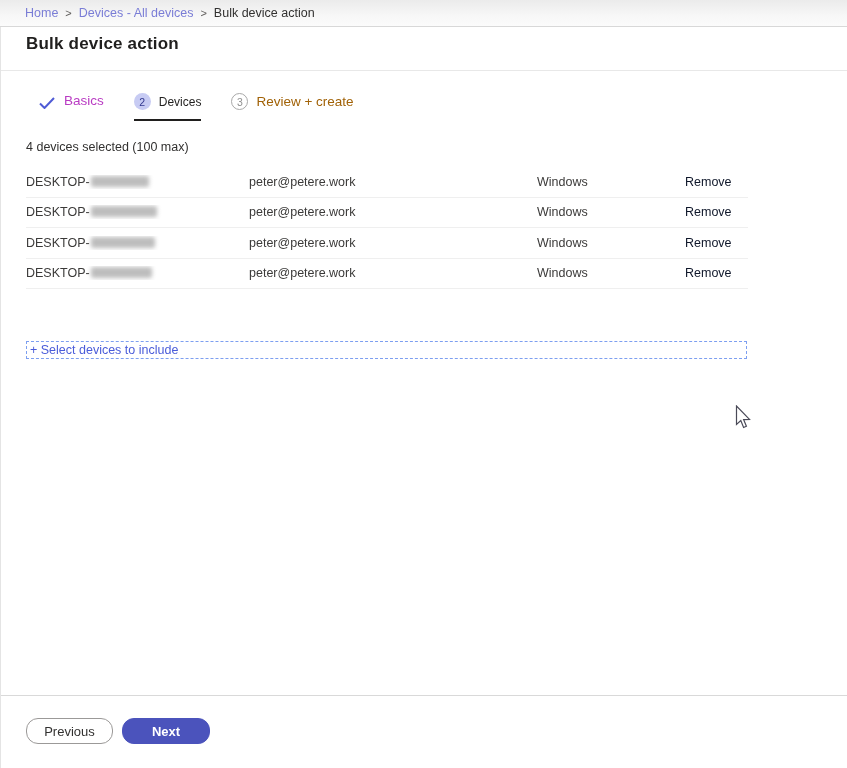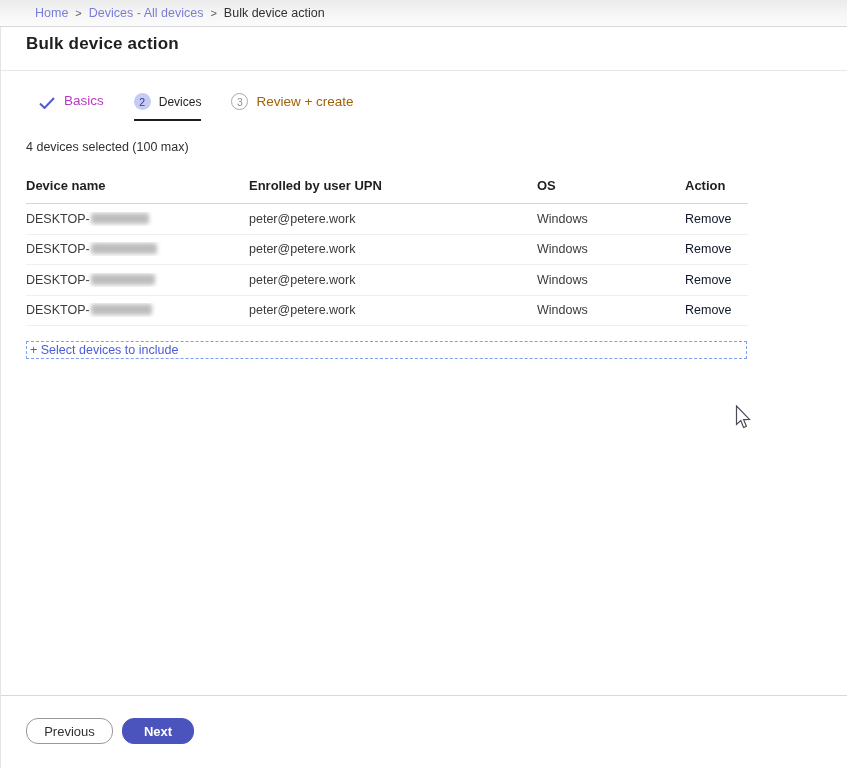--- a/index.html
+++ b/index.html
@@ -10,21 +10,21 @@
     color: #323130;
     overflow: hidden;
   }
   .stage { position: relative; width: 847px; height: 768px; background: #fff; }
 
   
   .crumb-bar {
     position: absolute; top: 0; left: 0; width: 847px; height: 27px;
     background: linear-gradient(180deg, #ebebeb 0%, #f7f7f7 60%, #fbfbfb 100%);
     border-bottom: 1px solid #d8d8d8;
-    display: flex; align-items: center; padding-left: 35px;
+    display: flex; align-items: center; padding-left: 25px;
     font-size: 12.5px;
   }
   .crumb-link { color: #7a7dd6; text-decoration: none; cursor: pointer; }
   .crumb-sep { color: #605e5c; margin: 0 7px; font-size: 11px; }
   .crumb-current { color: #323130; }
 
   
   .content { position: absolute; top: 27px; left: 0; width: 847px; height: 741px;
              background: #fff; border-left: 1px solid #e4e4e4; }
 
@@ -77,21 +77,21 @@
   
   .cursor { position: absolute; top: 378px; left: 734px; width: 18px; height: 28px; }
 
   
   .footer-divider { position: absolute; top: 668px; left: 0; width: 847px; height: 1px; background: #d9d9d9; }
   .footer-buttons { position: absolute; top: 691px; left: 25px; display: flex; }
   .btn { height: 26px; font-size: 13px; border-radius: 12px; cursor: pointer;
          display: inline-flex; align-items: center; justify-content: center;
          font-family: "Liberation Sans", sans-serif; }
   .btn-previous { width: 87px; background: #ffffff; border: 1px solid #9b9998; color: #323130; }
-  .btn-next { width: 72px; background: #4b53bc; border: 1px solid #4b53bc; color: #ffffff;
+  .btn-next { width: 88px; background: #4b53bc; border: 1px solid #4b53bc; color: #ffffff;
               font-weight: bold; margin-left: 9px; }
 </style>
 </head>
 <body>
 
 <div class="stage">
 
   <div class="crumb-bar">
     <a class="crumb-link">Home</a>
     <span class="crumb-sep">&gt;</span>
@@ -119,26 +119,20 @@
       </div>
       <div class="tab tab-review">
         <span class="badge badge-upcoming">3</span>
         <span class="tab-label">Review + create</span>
       </div>
     </div>
 
     <div class="count-line">4 devices selected (100 max)</div>
 
     <div class="device-table">
-      <div class="t-row t-head">
-        <div class="t-cell">Device name</div>
-        <div class="t-cell">Enrolled by user UPN</div>
-        <div class="t-cell">OS</div>
-        <div class="t-cell">Action</div>
-      </div>
       <div class="t-body" id="table-body">
       <div class="t-row">
         <div class="t-cell">
           <span>DESKTOP-</span><span class="redacted-blob" style="width: 58px;"></span>
         </div>
         <div class="t-cell">peter@petere.work</div>
         <div class="t-cell">Windows</div>
         <div class="t-cell">
           <a class="remove-link">Remove</a>
         </div>

